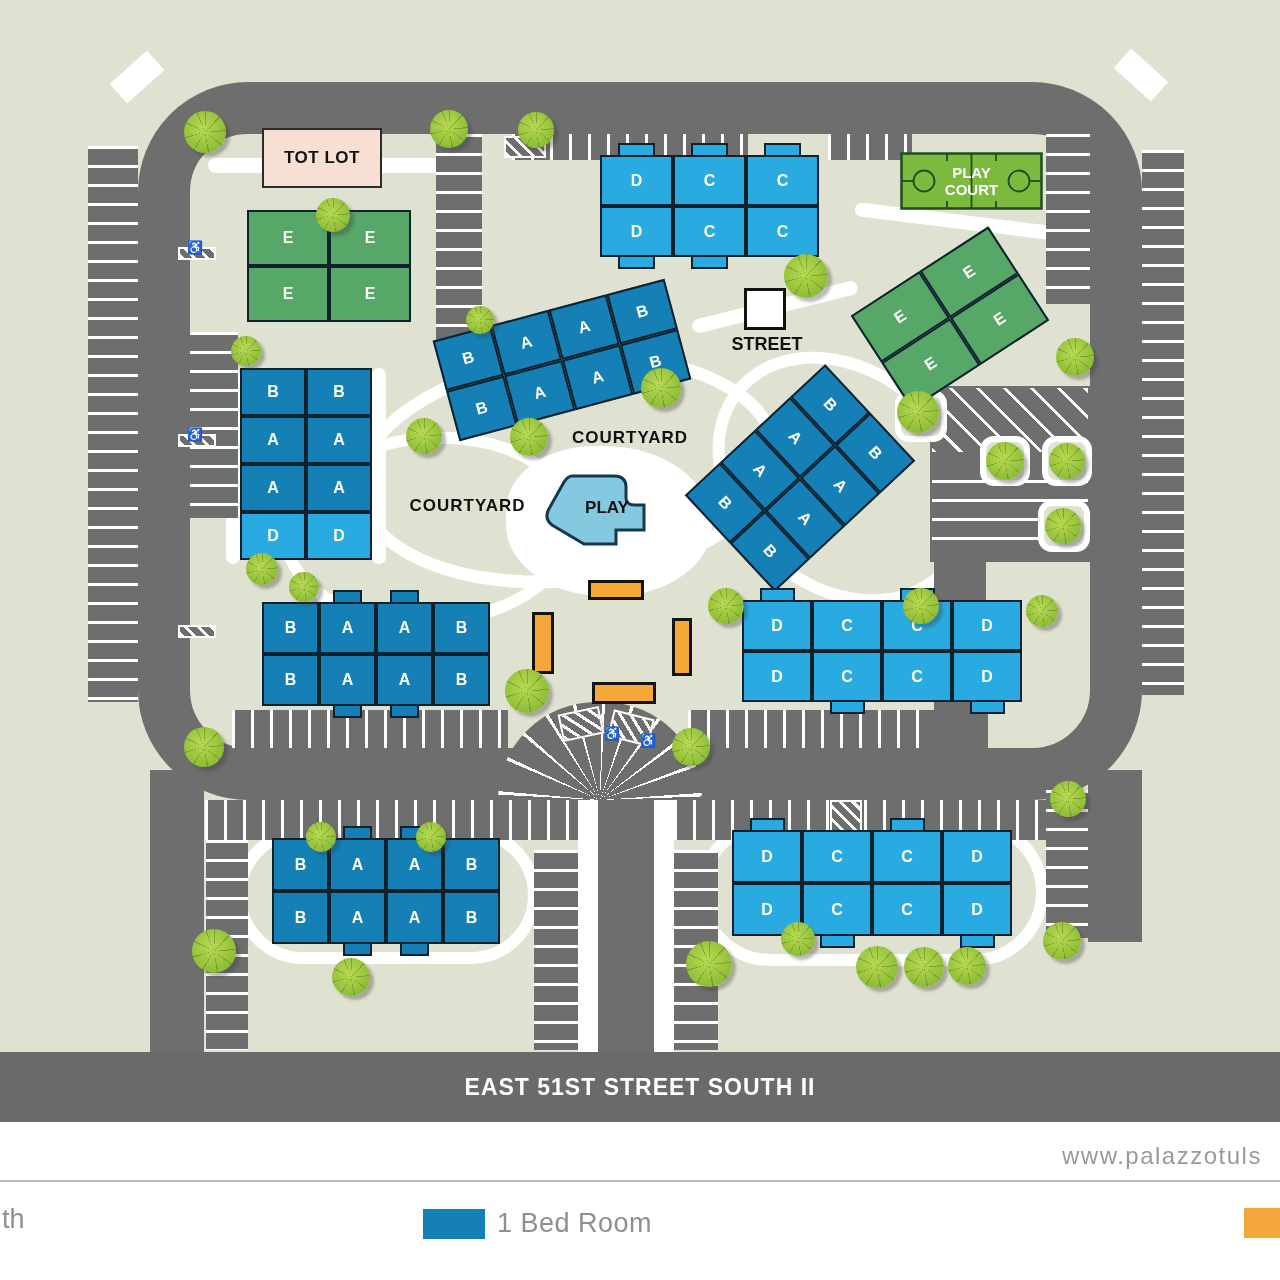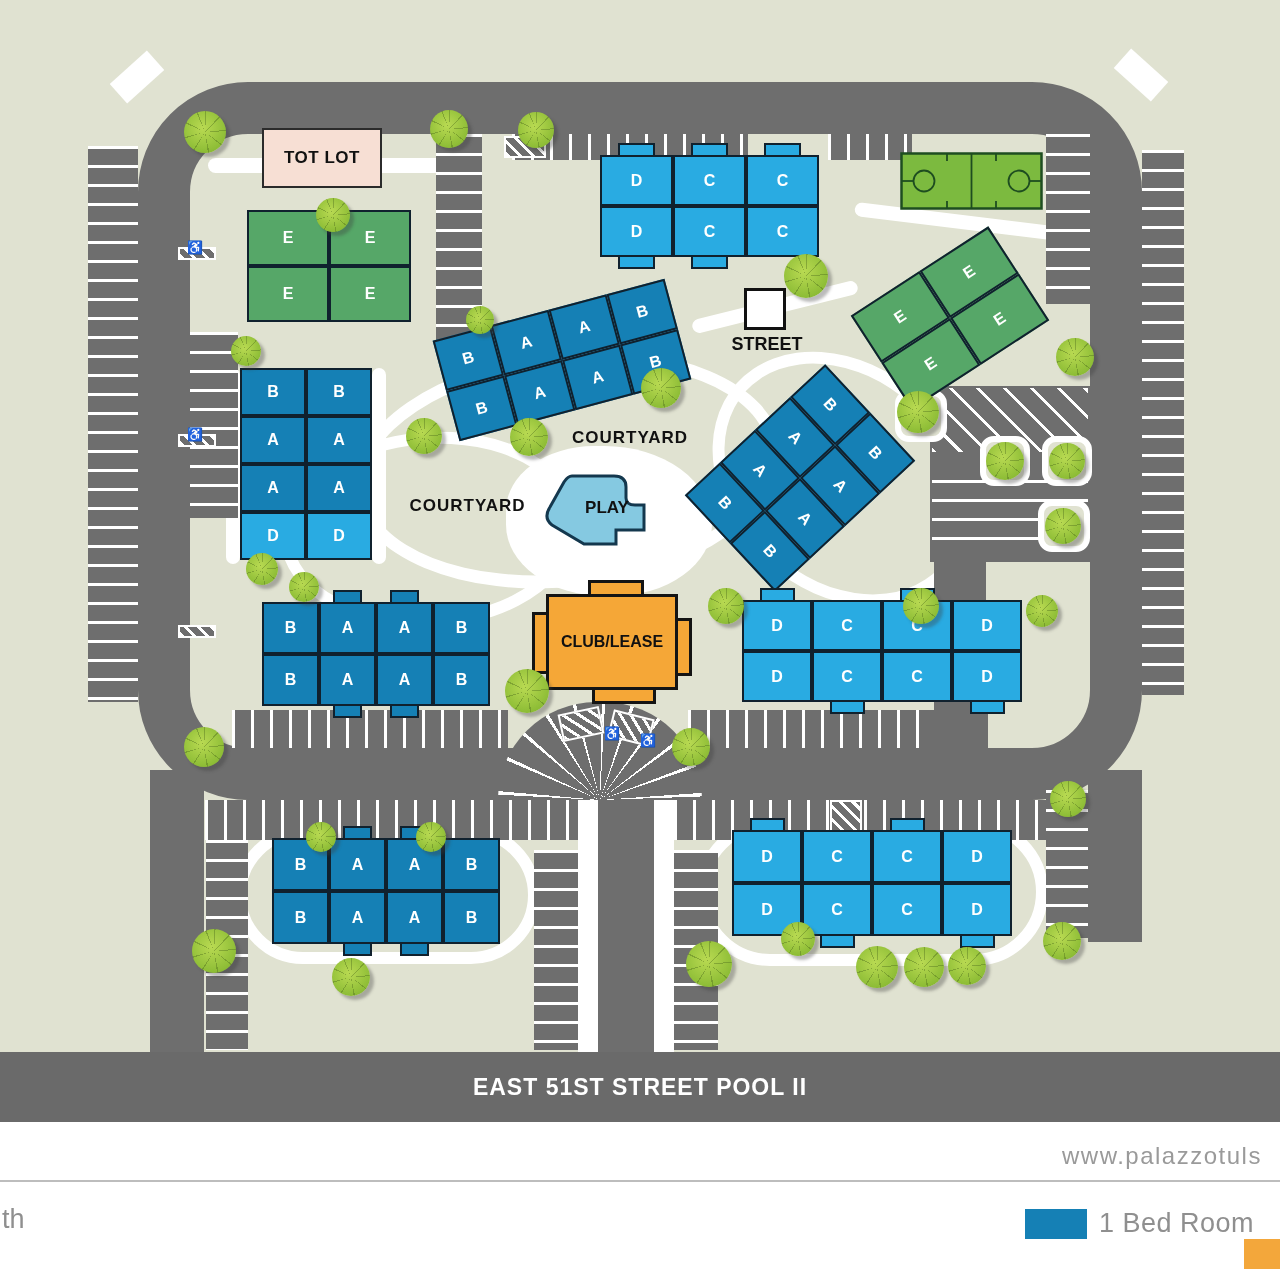--- a/index.html
+++ b/index.html
@@ -54,21 +54,21 @@
               font-weight:800;font-size:17px;z-index:6;}
   
   .tree{position:absolute;border-radius:50%;z-index:5;
         background-image:repeating-conic-gradient(rgba(70,100,25,.38) 0deg 4deg,transparent 4deg 42deg),
                          radial-gradient(circle at 45% 40%, #b9da52, #8fbe37 68%, #79a72d);
         box-shadow:4px 4px 3px rgba(60,60,60,.35);}
   
   .divider{position:absolute;left:0;top:1180px;width:1280px;height:2px;background:#bdbdbd;z-index:1;}
   .website{position:absolute;left:1062px;top:1142px;font-size:24px;color:#9a9a9a;letter-spacing:1.5px;
            white-space:nowrap;z-index:1;}
-  .legend-row{position:absolute;left:423px;top:1208px;width:857px;display:flex;align-items:flex-end;z-index:1;flex-direction:column;}
+  .legend-row{position:absolute;left:423px;top:1208px;width:857px;display:flex;align-items:flex-start;z-index:1;}
   .legend-item{display:flex;align-items:center;margin-right:26px;}
   .legend-item:last-child{margin-left:auto;margin-right:-38px;}
   .legend-swatch{width:62px;height:30px;margin-right:12px;flex:0 0 auto;}
   .legend-label{font-size:27px;color:#8f8f8f;letter-spacing:.5px;white-space:nowrap;}
   .legend-cutoff{position:absolute;left:2px;top:1204px;font-size:27px;color:#8f8f8f;z-index:1;}
 </style>
 </head>
 <body>
 
 <div id="map">
@@ -141,37 +141,37 @@
     <line x1="71.5" y1="1.5" x2="71.5" y2="56.5" stroke="#1e4d20" stroke-width="1.8"></line>
     <circle cx="24" cy="29" r="10.5" fill="none" stroke="#1e4d20" stroke-width="1.8"></circle>
     <circle cx="119" cy="29" r="10.5" fill="none" stroke="#1e4d20" stroke-width="1.8"></circle>
     <line x1="1.5" y1="29" x2="13.5" y2="29" stroke="#1e4d20" stroke-width="1.8"></line>
     <line x1="129.5" y1="29" x2="141.5" y2="29" stroke="#1e4d20" stroke-width="1.8"></line>
     <line x1="47" y1="1.5" x2="47" y2="9" stroke="#1e4d20" stroke-width="1.8"></line>
     <line x1="47" y1="49" x2="47" y2="56.5" stroke="#1e4d20" stroke-width="1.8"></line>
     <line x1="96" y1="1.5" x2="96" y2="9" stroke="#1e4d20" stroke-width="1.8"></line>
     <line x1="96" y1="49" x2="96" y2="56.5" stroke="#1e4d20" stroke-width="1.8"></line>
   </svg>
+  <div class="court-label">PLAY COURT</div>
 
   <div class="trellis-box"></div>
   <div class="maplabel" style="left:692px;top:334px;width:150px;font-size:18px;">STREET</div>
 
   <div class="maplabel" style="left:540px;top:428px;width:180px;font-size:17px;letter-spacing:1px;">COURTYARD</div>
   <div class="maplabel" style="left:380px;top:496px;width:175px;font-size:17px;letter-spacing:1px;">COURTYARD</div>
 
   <svg class="pool-svg" viewBox="0 0 132 100" width="132" height="100">
     <path d="M34,8 H76 Q88,8 88,19 V30 Q88,37 97,37 H106 V62 H78 V76 H46 L14,57 Q5,50 12,39 L26,14 Q30,8 34,8 Z" fill="#85C9E1" stroke="#14384E" stroke-width="3"></path>
   </svg>
   <div class="pool-label">PLAY</div>
 
   <div class="club-part club-tab" style="left:588px;top:580px;width:56px;height:20px;"></div>
   <div class="club-part club-tab" style="left:592px;top:682px;width:64px;height:22px;"></div>
   <div class="club-part club-tab" style="left:532px;top:612px;width:22px;height:62px;"></div>
   <div class="club-part club-tab" style="left:672px;top:618px;width:20px;height:58px;"></div>
-  <div class="club-part club-main" style="left:546px;top:594px;width:132px;height:96px;">CLUB/LEASE</div>
 
   <div class="bldg" style="left: 247px; top: 210px; --cw: 82px; --ch: 56px; grid-template-columns: repeat(2, 82px); grid-auto-rows: 56px;">
       <div class="cell" style="background: rgb(86, 167, 104);">E</div>
       <div class="cell" style="background: rgb(86, 167, 104);">E</div>
       <div class="cell" style="background: rgb(86, 167, 104);">E</div>
       <div class="cell" style="background: rgb(86, 167, 104);">E</div>
     </div>
   <div class="bldg" style="left: 600px; top: 155px; --cw: 73px; --ch: 51px; grid-template-columns: repeat(3, 73px); grid-auto-rows: 51px;">
       <div class="cell" style="background: rgb(41, 171, 226);">D</div>
       <div class="cell" style="background: rgb(41, 171, 226);">C</div>
@@ -308,21 +308,21 @@
   <div class="tree" style="left:686px;top:941px;width:46px;height:46px;"></div>
   <div class="tree" style="left:856px;top:946px;width:42px;height:42px;"></div>
   <div class="tree" style="left:904px;top:947px;width:40px;height:40px;"></div>
   <div class="tree" style="left:948px;top:947px;width:38px;height:38px;"></div>
   <div class="tree" style="left:1043px;top:922px;width:38px;height:38px;"></div>
   <div class="tree" style="left:781px;top:922px;width:34px;height:34px;"></div>
   <div class="tree" style="left:1050px;top:781px;width:36px;height:36px;"></div>
 </div>
 
 <div class="street">
-  <div class="street-label">EAST 51ST STREET POOL II</div>
+  <div class="street-label">EAST 51ST STREET SOUTH II</div>
 </div>
 
 <div class="website">www.palazzotuls</div>
 <div class="divider"></div>
 <div class="legend-cutoff">th</div>
 <div class="legend-row">
     <div class="legend-item">
       <span class="legend-swatch" style="background: rgb(21, 128, 181);"></span>
       <span class="legend-label">1 Bed Room</span>
     </div>

